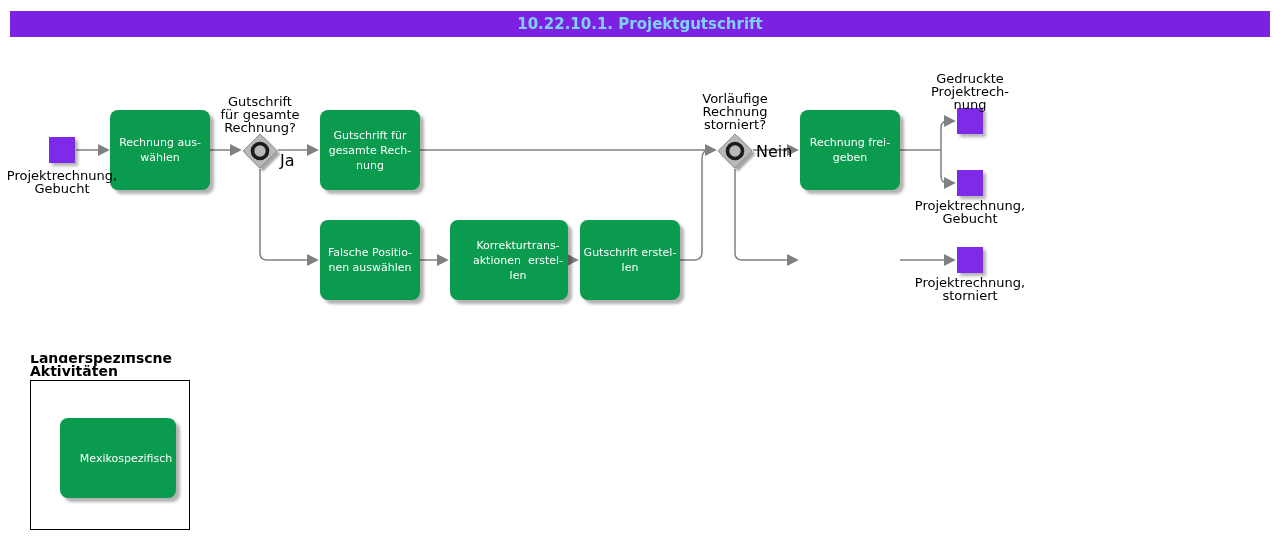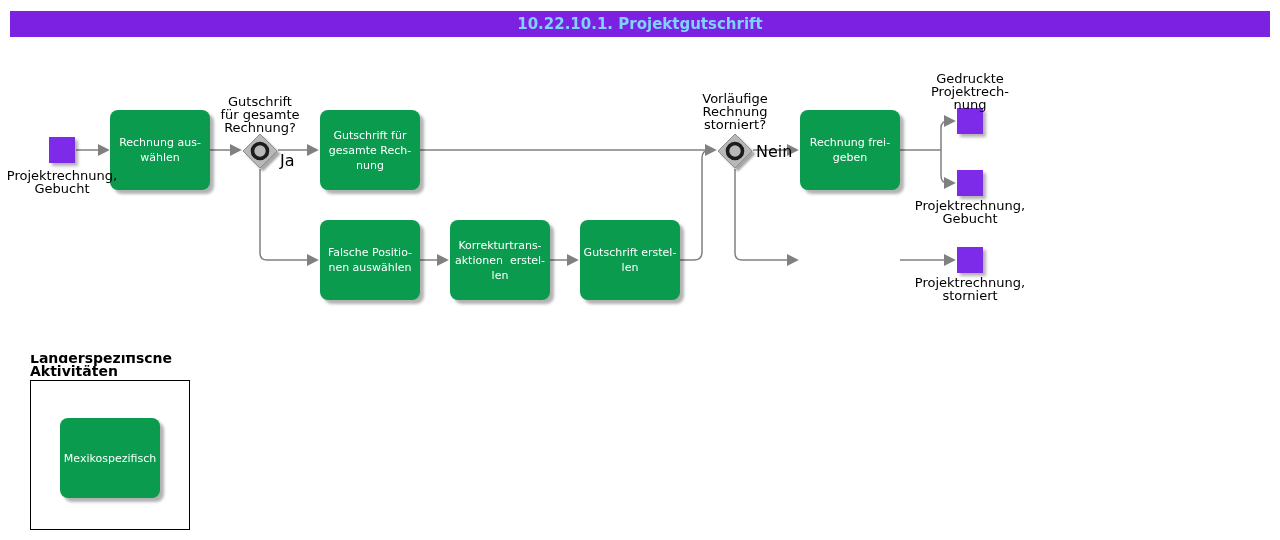--- a/index.html
+++ b/index.html
@@ -40,21 +40,21 @@
     position:absolute;left:30px;top:380px;width:158px;height:148px;
     background:#fff;border:1px solid #000;z-index:2;
   }
   .group-label-clip{
     position:absolute;left:30px;top:355px;width:160px;height:25px;
     overflow:hidden;z-index:3;
   }
   .group-label-clip .flabel-inner{
     margin-top:-3px;font-size:14px;line-height:13px;text-align:left;white-space:pre;font-weight:bold;
   }
-  .mexiko{left:60px;top:418px;}
+  .mexiko{left:60px;top:418px;padding-left:16px;}
 </style>
 </head>
 <body>
 
 <div class="canvas">
 
   <div class="title-bar">
     <span class="title">10.22.10.1. Projektgutschrift</span>
   </div>
 
@@ -111,21 +111,21 @@
     <span class="tlabel">Gutschrift für
 gesamte Rech-
 nung</span>
   </div>
 
   <div class="task" style="left:320px;top:220px;">
     <span class="tlabel">Falsche Positio-
 nen auswählen</span>
   </div>
 
-  <div class="task" style="left:450px;top:220px;">
+  <div class="task" style="left:450px;top:220px;padding-left:18px;">
     <span class="tlabel">Korrekturtrans-
 aktionen  erstel-
 len</span>
   </div>
 
   <div class="task" style="left:580px;top:220px;">
     <span class="tlabel">Gutschrift erstel-
 len</span>
   </div>
 

